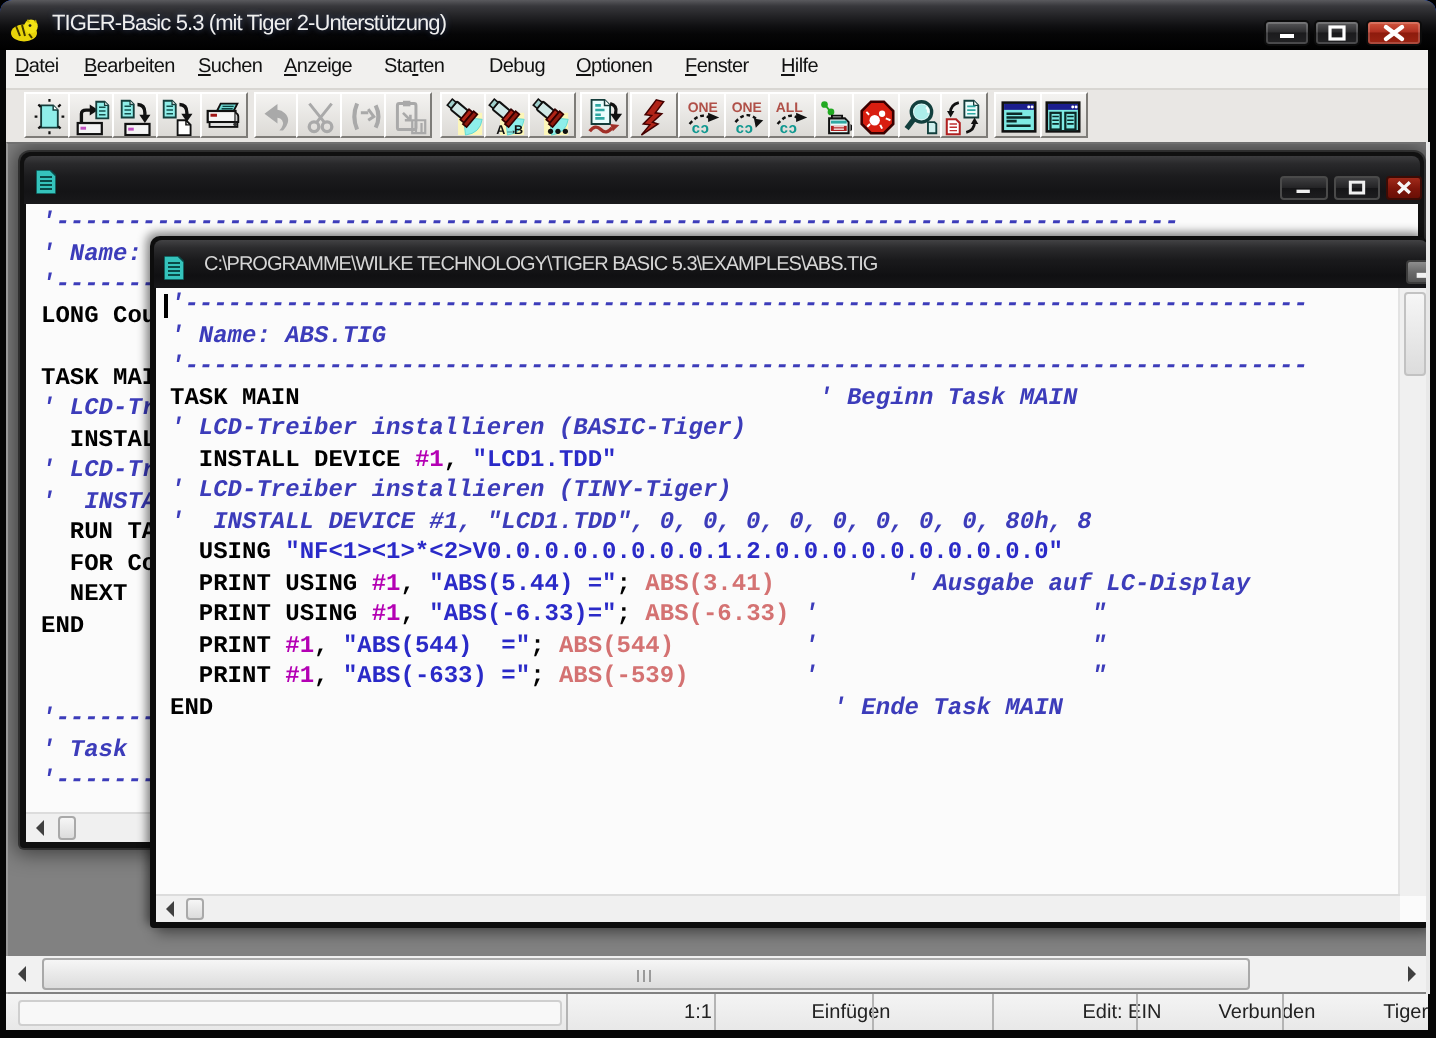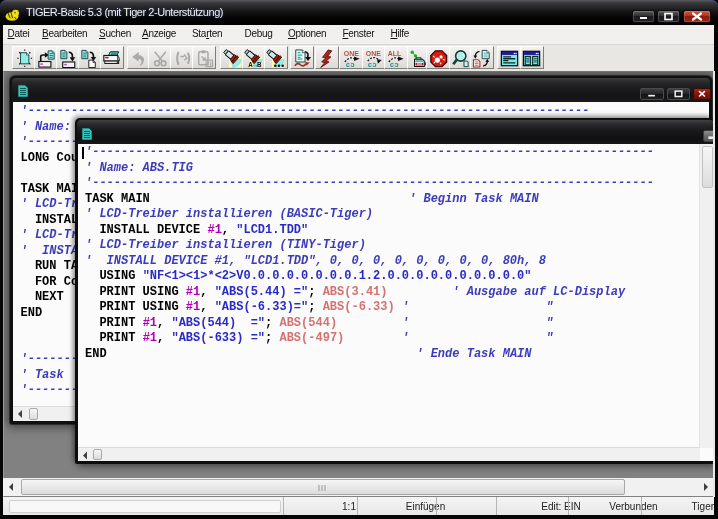--- a/index.html
+++ b/index.html
@@ -406,41 +406,42 @@
         </div>
       </div>
     </div>
 
     <div id="fgwin">
       <div class="ctitle">
         <svg width="10" height="12" viewBox="0 0 10 12" style="position:absolute;left:4.5px;top:7.5px;">
           <path d="M0 0 H7 L10 3 V12 H0 Z" fill="#35c3bc" stroke="#0a4a48" stroke-width="0.8"></path>
           <path d="M2 3.5 H8 M2 5.5 H8 M2 7.5 H8 M2 9.5 H8" stroke="#0a4a48" stroke-width="0.9"></path>
         </svg>
+        <div class="ctext" style="left:25px;">C:\PROGRAMME\WILKE TECHNOLOGY\TIGER BASIC 5.3\EXAMPLES\ABS.TIG</div>
         <div class="cbtn" style="left:626px;width:14px;background:linear-gradient(180deg,#8e8e8e,#6a6a6a 50%,#555);border-color:#3c3c3c;">
           <svg class="glyph" viewBox="0 0 14 12">
               <rect x="5" y="6.5" width="9" height="3" fill="#f2f2f2"></rect>
             </svg>
         </div>
       </div>
       <div class="content">
         <div style="position:absolute;left:3.5px;top:3px;width:2px;height:12px;background:#000;"></div>
         <div class="code" id="fgcode" style="position:absolute;left:7px;top:1px;"><span class="c">'------------------------------------------------------------------------------</span>
 <span class="c">' Name: ABS.TIG</span>
 <span class="c">'------------------------------------------------------------------------------</span>
 <span class="k">TASK MAIN</span>                                    <span class="c">' Beginn Task MAIN</span>
 <span class="c">' LCD-Treiber installieren (BASIC-Tiger)</span>
   <span class="k">INSTALL DEVICE </span><span class="m">#1</span>, <span class="s">"LCD1.TDD"</span>
 <span class="c">' LCD-Treiber installieren (TINY-Tiger)</span>
 <span class="c">'  INSTALL DEVICE #1, "LCD1.TDD", 0, 0, 0, 0, 0, 0, 0, 0, 80h, 8</span>
   <span class="k">USING </span><span class="s">"NF&lt;1&gt;&lt;1&gt;*&lt;2&gt;V0.0.0.0.0.0.0.0.1.2.0.0.0.0.0.0.0.0.0.0"</span>
   <span class="k">PRINT USING </span><span class="m">#1</span>, <span class="s">"ABS(5.44) ="</span>; <span class="f">ABS(3.41)</span>         <span class="c">' Ausgabe auf LC-Display</span>
   <span class="k">PRINT USING </span><span class="m">#1</span>, <span class="s">"ABS(-6.33)="</span>; <span class="f">ABS(-6.33)</span> <span class="c">'</span>                   <span class="c">"</span>
   <span class="k">PRINT </span><span class="m">#1</span>, <span class="s">"ABS(544)  ="</span>; <span class="f">ABS(544)</span>         <span class="c">'</span>                   <span class="c">"</span>
-  <span class="k">PRINT </span><span class="m">#1</span>, <span class="s">"ABS(-633) ="</span>; <span class="f">ABS(-497)</span>        <span class="c">'</span>                   <span class="c">"</span>
+  <span class="k">PRINT </span><span class="m">#1</span>, <span class="s">"ABS(-633) ="</span>; <span class="f">ABS(-539)</span>        <span class="c">'</span>                   <span class="c">"</span>
 <span class="k">END</span>                                           <span class="c">' Ende Task MAIN</span>
 </div>
 
         <div class="vscroll" style="top:0;right:0;bottom:13px;width:14px;border-left:1px solid #e3e3e3;">
           <div class="thumb" style="left:1.5px;top:2px;width:11px;height:42px;border-color:#c2c2c2;"></div>
         </div>
 
         <div class="hscroll" style="left:0;right:14px;bottom:0;height:13px;border-top:1px solid #dcdcdc;">
           <div class="sbtn" style="left:0;top:0;width:14px;height:13px;">
             <svg width="14" height="13">

